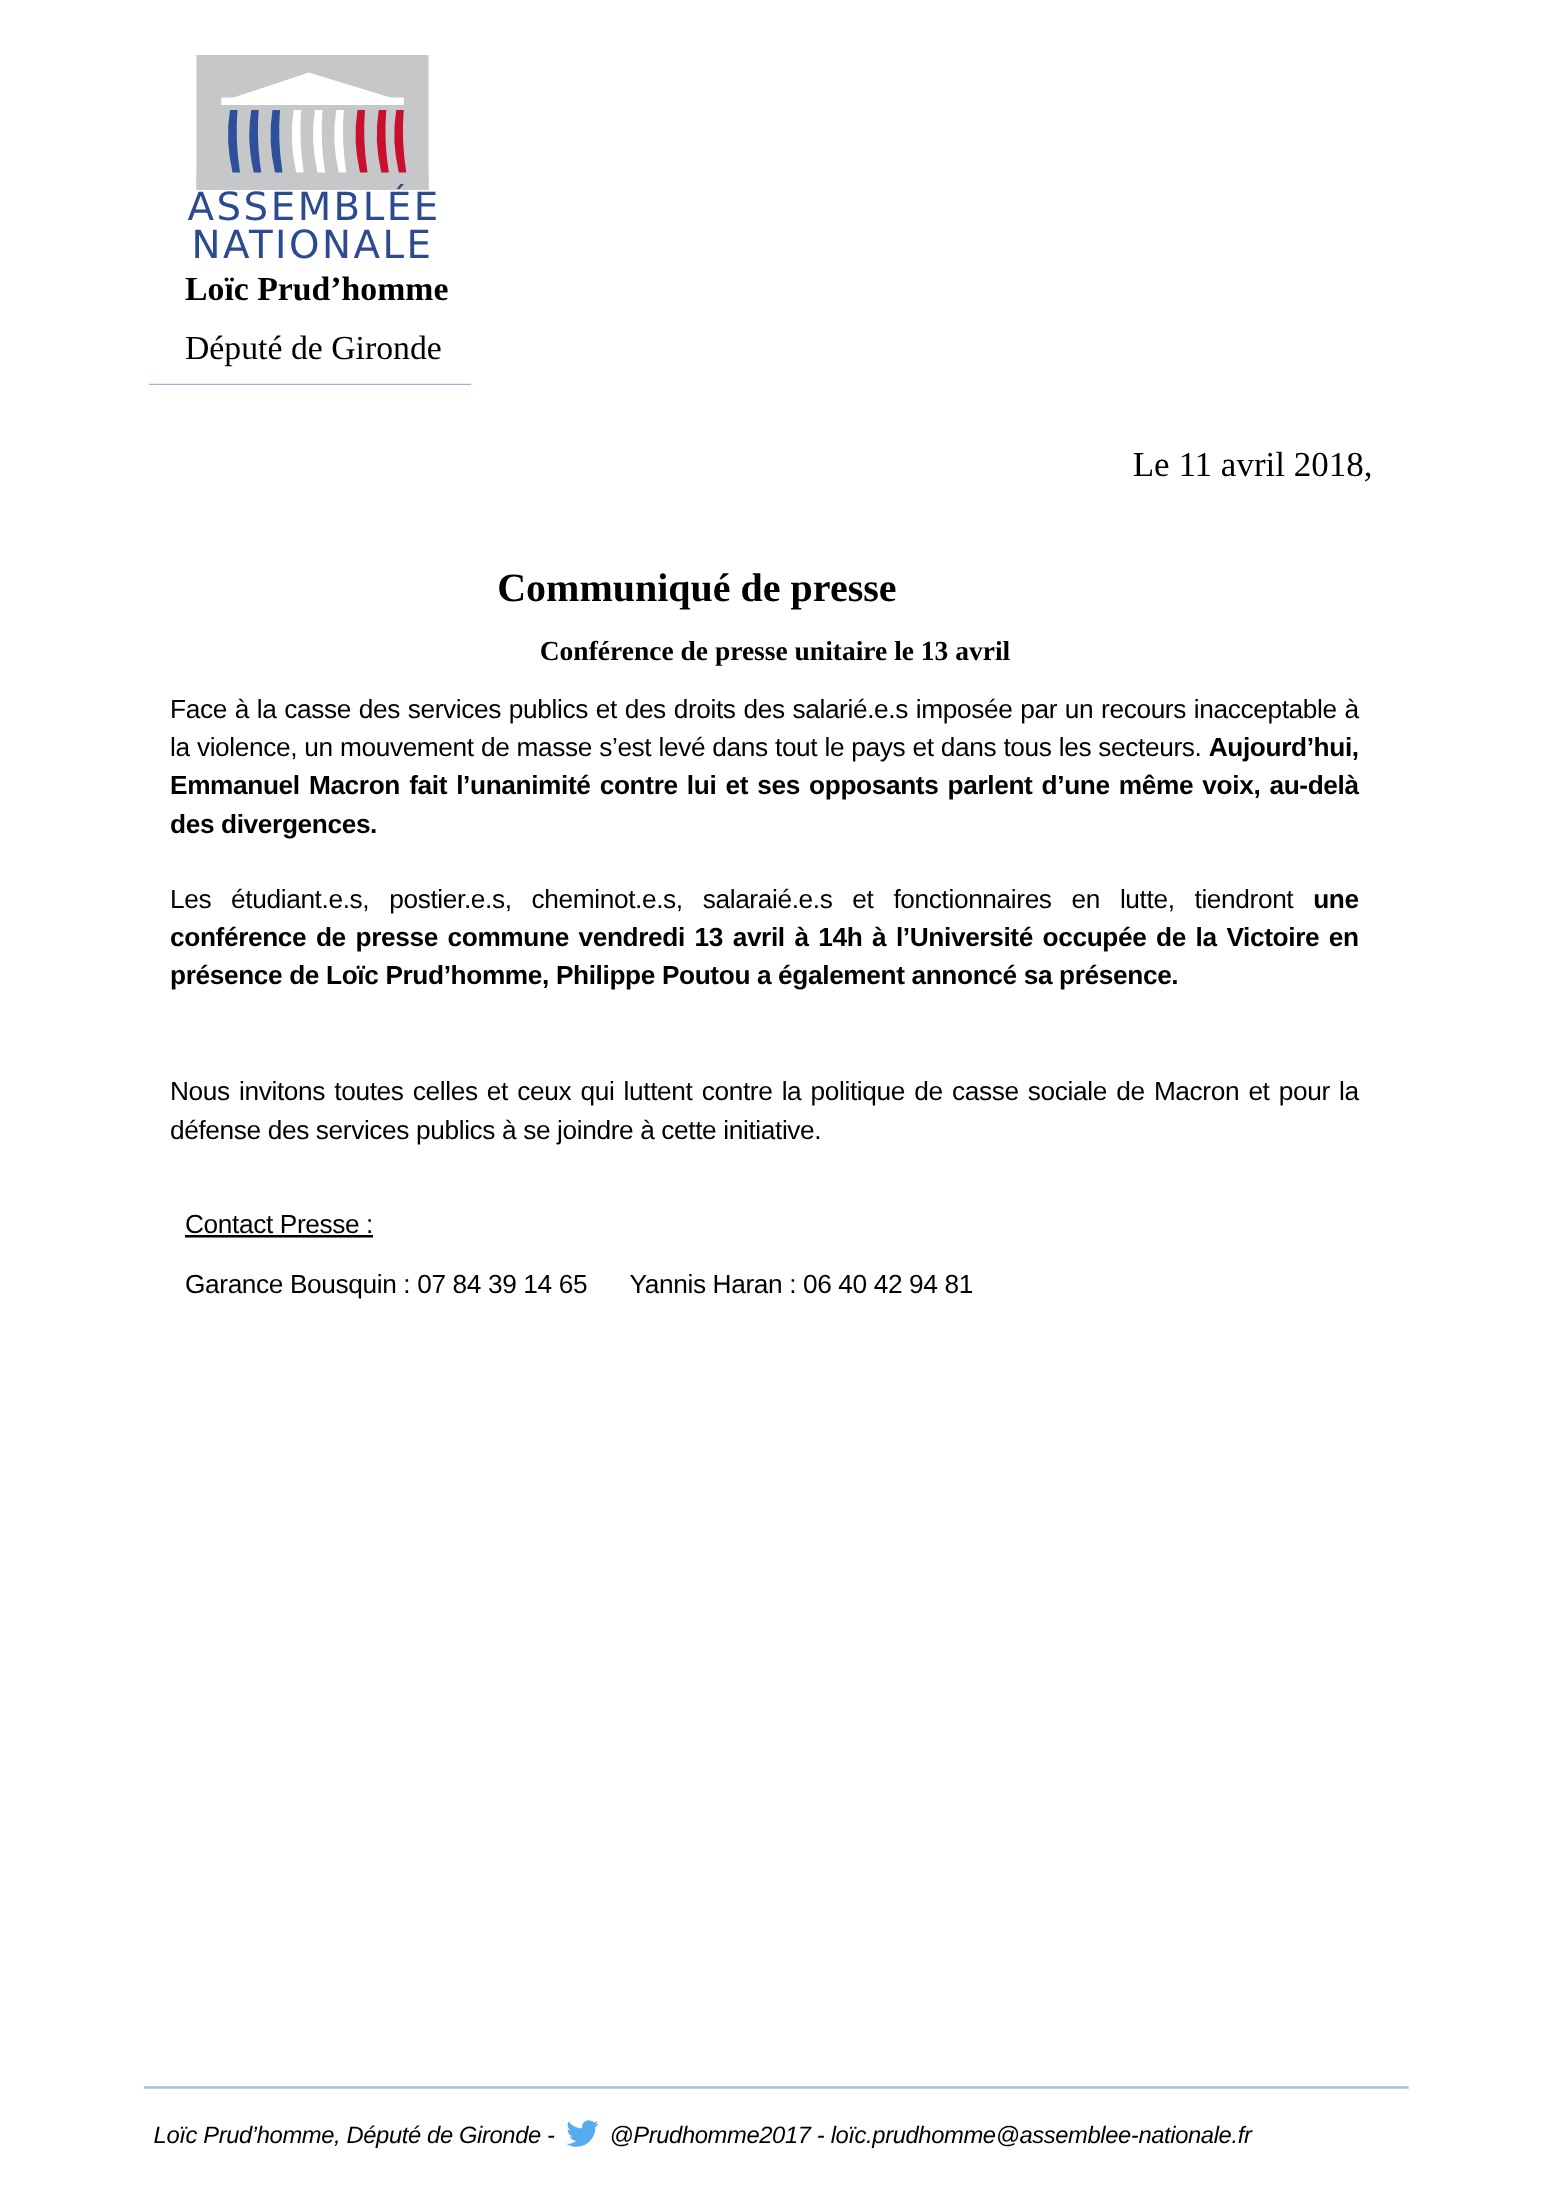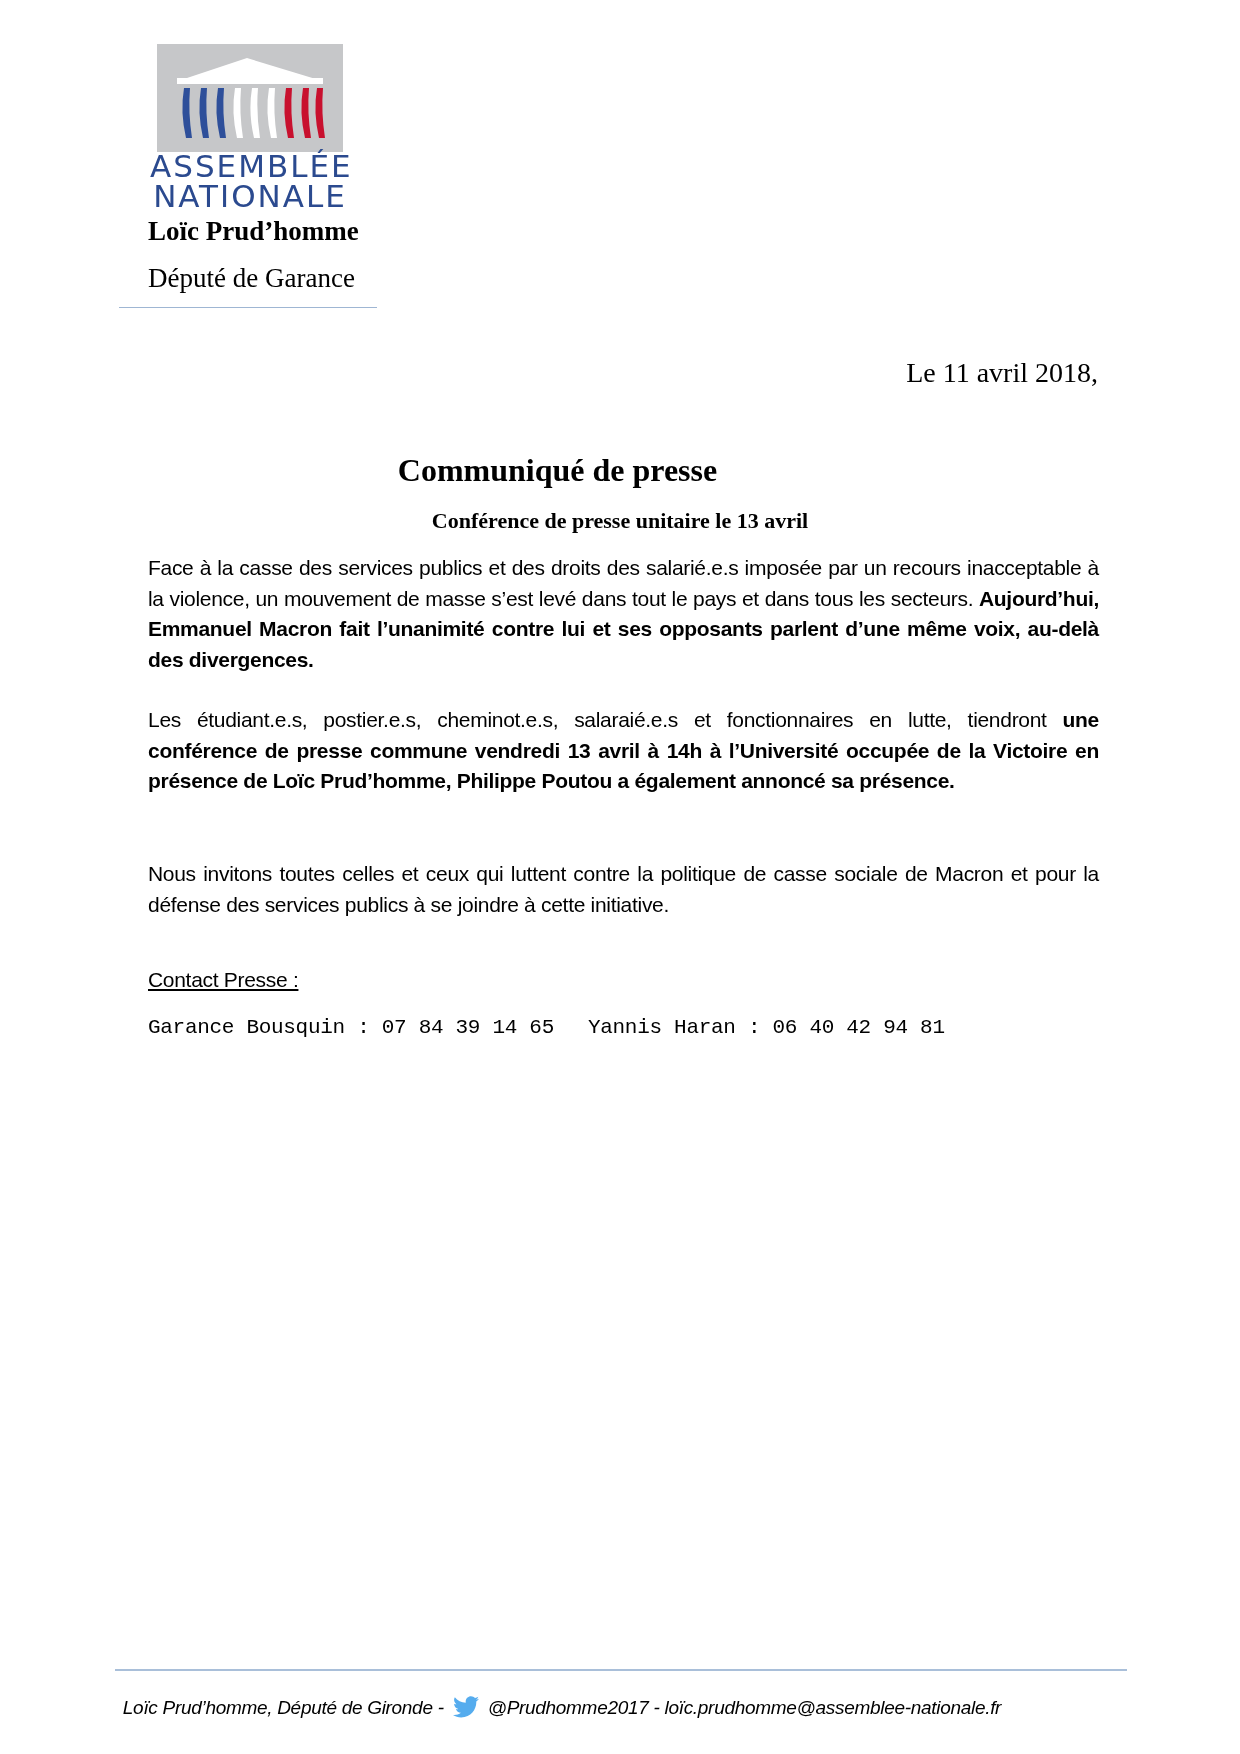--- a/index.html
+++ b/index.html
@@ -15,29 +15,29 @@
 
   #deputy-name { left:148px; top:216px; font-size:27px; font-weight:bold; }
   #deputy-title { left:148px; top:263px; font-size:27px; }
   #header-rule { left:119px; top:307px; width:258px; height:1px; background:#9fb6d3; }
 
   #date { right:142px; top:357px; font-size:28px; }
 
   #title { left:0; width:1115px; top:452px; text-align:center; font-size:32px; font-weight:bold; }
   #subtitle { left:0; width:1240px; top:508px; text-align:center; font-size:22px; font-weight:bold; }
 
-  .para { left:148px; width:951px; font-family:"Liberation Sans", sans-serif; font-size:21px;
+  .para { left:136px; width:951px; font-family:"Liberation Sans", sans-serif; font-size:21px;
           line-height:30.5px; text-align:justify; text-align-last:left; letter-spacing:-0.3px; }
   .para b { font-weight:bold; }
   #para1 { top:553px; }
   #para2 { top:705px; }
   #para3 { top:859px; }
 
   #contact-label { left:148px; top:968px; font-family:"Liberation Sans", sans-serif; font-size:21px; text-decoration:underline; letter-spacing:-0.3px; }
-  #contacts { left:148px; top:1016px; font-family:Liberation Mono, monospace; font-size:21px; letter-spacing:-0.3px; white-space:pre; }
+  #contacts { left:148px; top:1016px; font-family:Liberation Sans, sans-serif; font-size:21px; letter-spacing:-0.3px; white-space:pre; }
   #contacts span { display:inline-block; }
   #contact-2 { margin-left:34px; }
 
   #footer-rule { left:115px; top:1669px; width:1012px; height:2px; background:#a9bfd9; }
   #footer { left:0; width:1124px; top:1696px; text-align:center; font-family:"Liberation Sans", sans-serif;
             font-size:19px; font-style:italic; letter-spacing:-0.3px; }
   #footer .tw { display:inline-block; vertical-align:-4px; margin:0 4px; }
 </style>
 </head>
 <body>
@@ -57,21 +57,21 @@
     <path d="M129,44 q-4,24 2,50 l6,0 q-4,-26 -2,-50z" fill="#c8102e"></path>
     <path d="M146,44 q-4,24 2,50 l6,0 q-4,-26 -2,-50z" fill="#c8102e"></path>
     <path d="M160,44 q-4,24 2,50 l6,0 q-4,-26 -2,-50z" fill="#c8102e"></path>
     <rect x="0" y="96" width="186" height="12" fill="#c6c7c9"></rect>
   </svg>
 </div>
 <div id="logo-text1" class="abs">ASSEMBLÉE</div>
 <div id="logo-text2" class="abs">NATIONALE</div>
 
 <div id="deputy-name" class="abs serif">Loïc Prud’homme</div>
-<div id="deputy-title" class="abs serif">Député de Garance</div>
+<div id="deputy-title" class="abs serif">Député de Gironde</div>
 <div id="header-rule" class="abs"></div>
 
 <div id="date" class="abs serif">Le 11 avril 2018,</div>
 
 <div id="title" class="abs serif">Communiqué de presse</div>
 <div id="subtitle" class="abs serif">Conférence de presse unitaire le 13 avril</div>
 
 <div id="para1" class="abs para"><span>Face à la casse des services publics et des droits des salarié.e.s imposée par un recours inacceptable à la violence, un mouvement de masse s’est levé dans tout le pays et dans tous les secteurs. </span><b>Aujourd’hui, Emmanuel Macron fait l’unanimité contre lui et ses opposants parlent d’une même voix, au-delà des divergences.</b></div>
 
 <div id="para2" class="abs para"><span>Les étudiant.e.s, postier.e.s, cheminot.e.s, salaraié.e.s et fonctionnaires en lutte, tiendront </span><b>une conférence de presse commune vendredi 13 avril à 14h à l’Université occupée de la Victoire en présence de Loïc Prud’homme, Philippe Poutou a également annoncé sa présence.</b></div>

